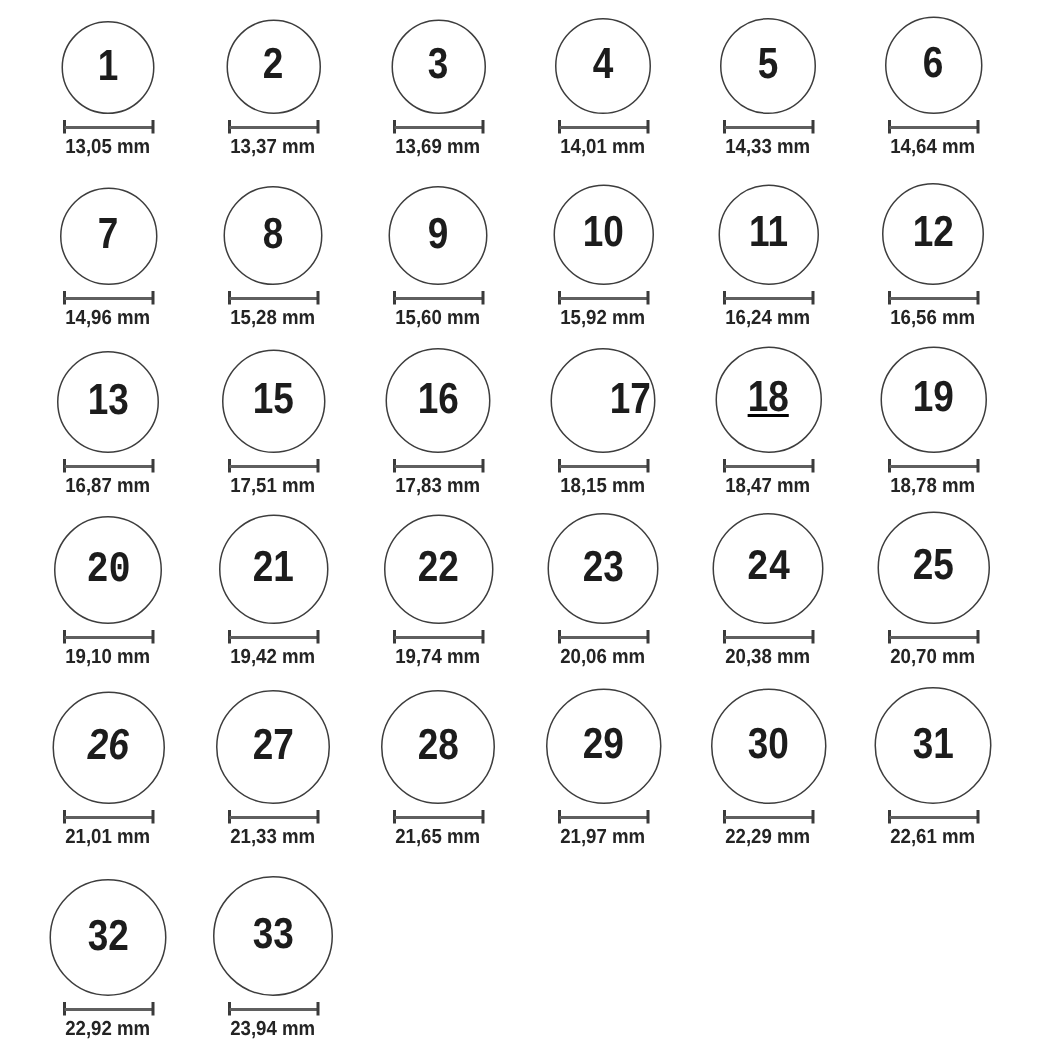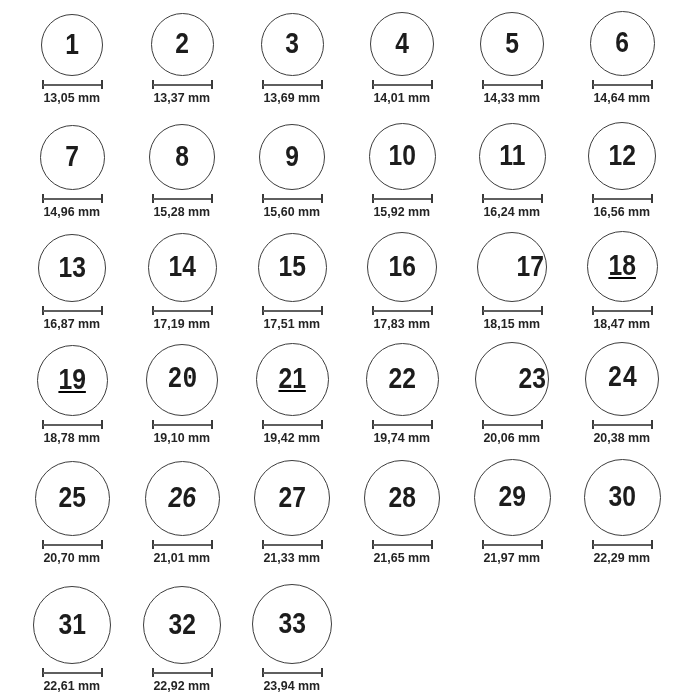--- a/index.html
+++ b/index.html
@@ -225,31 +225,20 @@
       <span class="num">13</span>
     </div>
     <div class="ruler">
       <span class="tick-l"></span>
       <span class="line"></span>
       <span class="tick-r"></span>
     </div>
     <div class="mm-label">16,87 mm</div>
   </div>
 
-  <div class="cell">
-    <div class="circle" style="width: 69px; height: 69px;">
-      <span class="num">14</span>
-    </div>
-    <div class="ruler">
-      <span class="tick-l"></span>
-      <span class="line"></span>
-      <span class="tick-r"></span>
-    </div>
-    <div class="mm-label">17,19 mm</div>
-  </div>
 
   <div class="cell">
     <div class="circle" style="width: 69px; height: 69px; text-align: center;">
       <span class="num">15</span>
     </div>
     <div class="ruler">
       <span class="tick-l"></span>
       <span class="line"></span>
       <span class="tick-r"></span>
     </div>
@@ -286,21 +275,21 @@
     </div>
     <div class="ruler">
       <span class="tick-l"></span>
       <span class="line"></span>
       <span class="tick-r"></span>
     </div>
     <div class="mm-label">18,47 mm</div>
   </div>
 
   <div class="cell">
-    <div class="circle" style="width: 71px; height: 71px; text-decoration: underline;">
+    <div class="circle" style="width: 71px; height: 71px;">
       <span class="num">19</span>
     </div>
     <div class="ruler">
       <span class="tick-l"></span>
       <span class="line"></span>
       <span class="tick-r"></span>
     </div>
     <div class="mm-label">18,78 mm</div>
   </div>
 
@@ -310,21 +299,21 @@
     </div>
     <div class="ruler">
       <span class="tick-l"></span>
       <span class="line"></span>
       <span class="tick-r"></span>
     </div>
     <div class="mm-label">19,10 mm</div>
   </div>
 
   <div class="cell">
-    <div class="circle" style="width: 73px; height: 73px; text-decoration: underline;">
+    <div class="circle" style="width: 73px; height: 73px;">
       <span class="num">21</span>
     </div>
     <div class="ruler">
       <span class="tick-l"></span>
       <span class="line"></span>
       <span class="tick-r"></span>
     </div>
     <div class="mm-label">19,42 mm</div>
   </div>
 
@@ -334,21 +323,21 @@
     </div>
     <div class="ruler">
       <span class="tick-l"></span>
       <span class="line"></span>
       <span class="tick-r"></span>
     </div>
     <div class="mm-label">19,74 mm</div>
   </div>
 
   <div class="cell">
-    <div class="circle" style="width: 74px; height: 74px; justify-content: flex-end;">
+    <div class="circle" style="width: 74px; height: 74px;">
       <span class="num">23</span>
     </div>
     <div class="ruler">
       <span class="tick-l"></span>
       <span class="line"></span>
       <span class="tick-r"></span>
     </div>
     <div class="mm-label">20,06 mm</div>
   </div>
 

